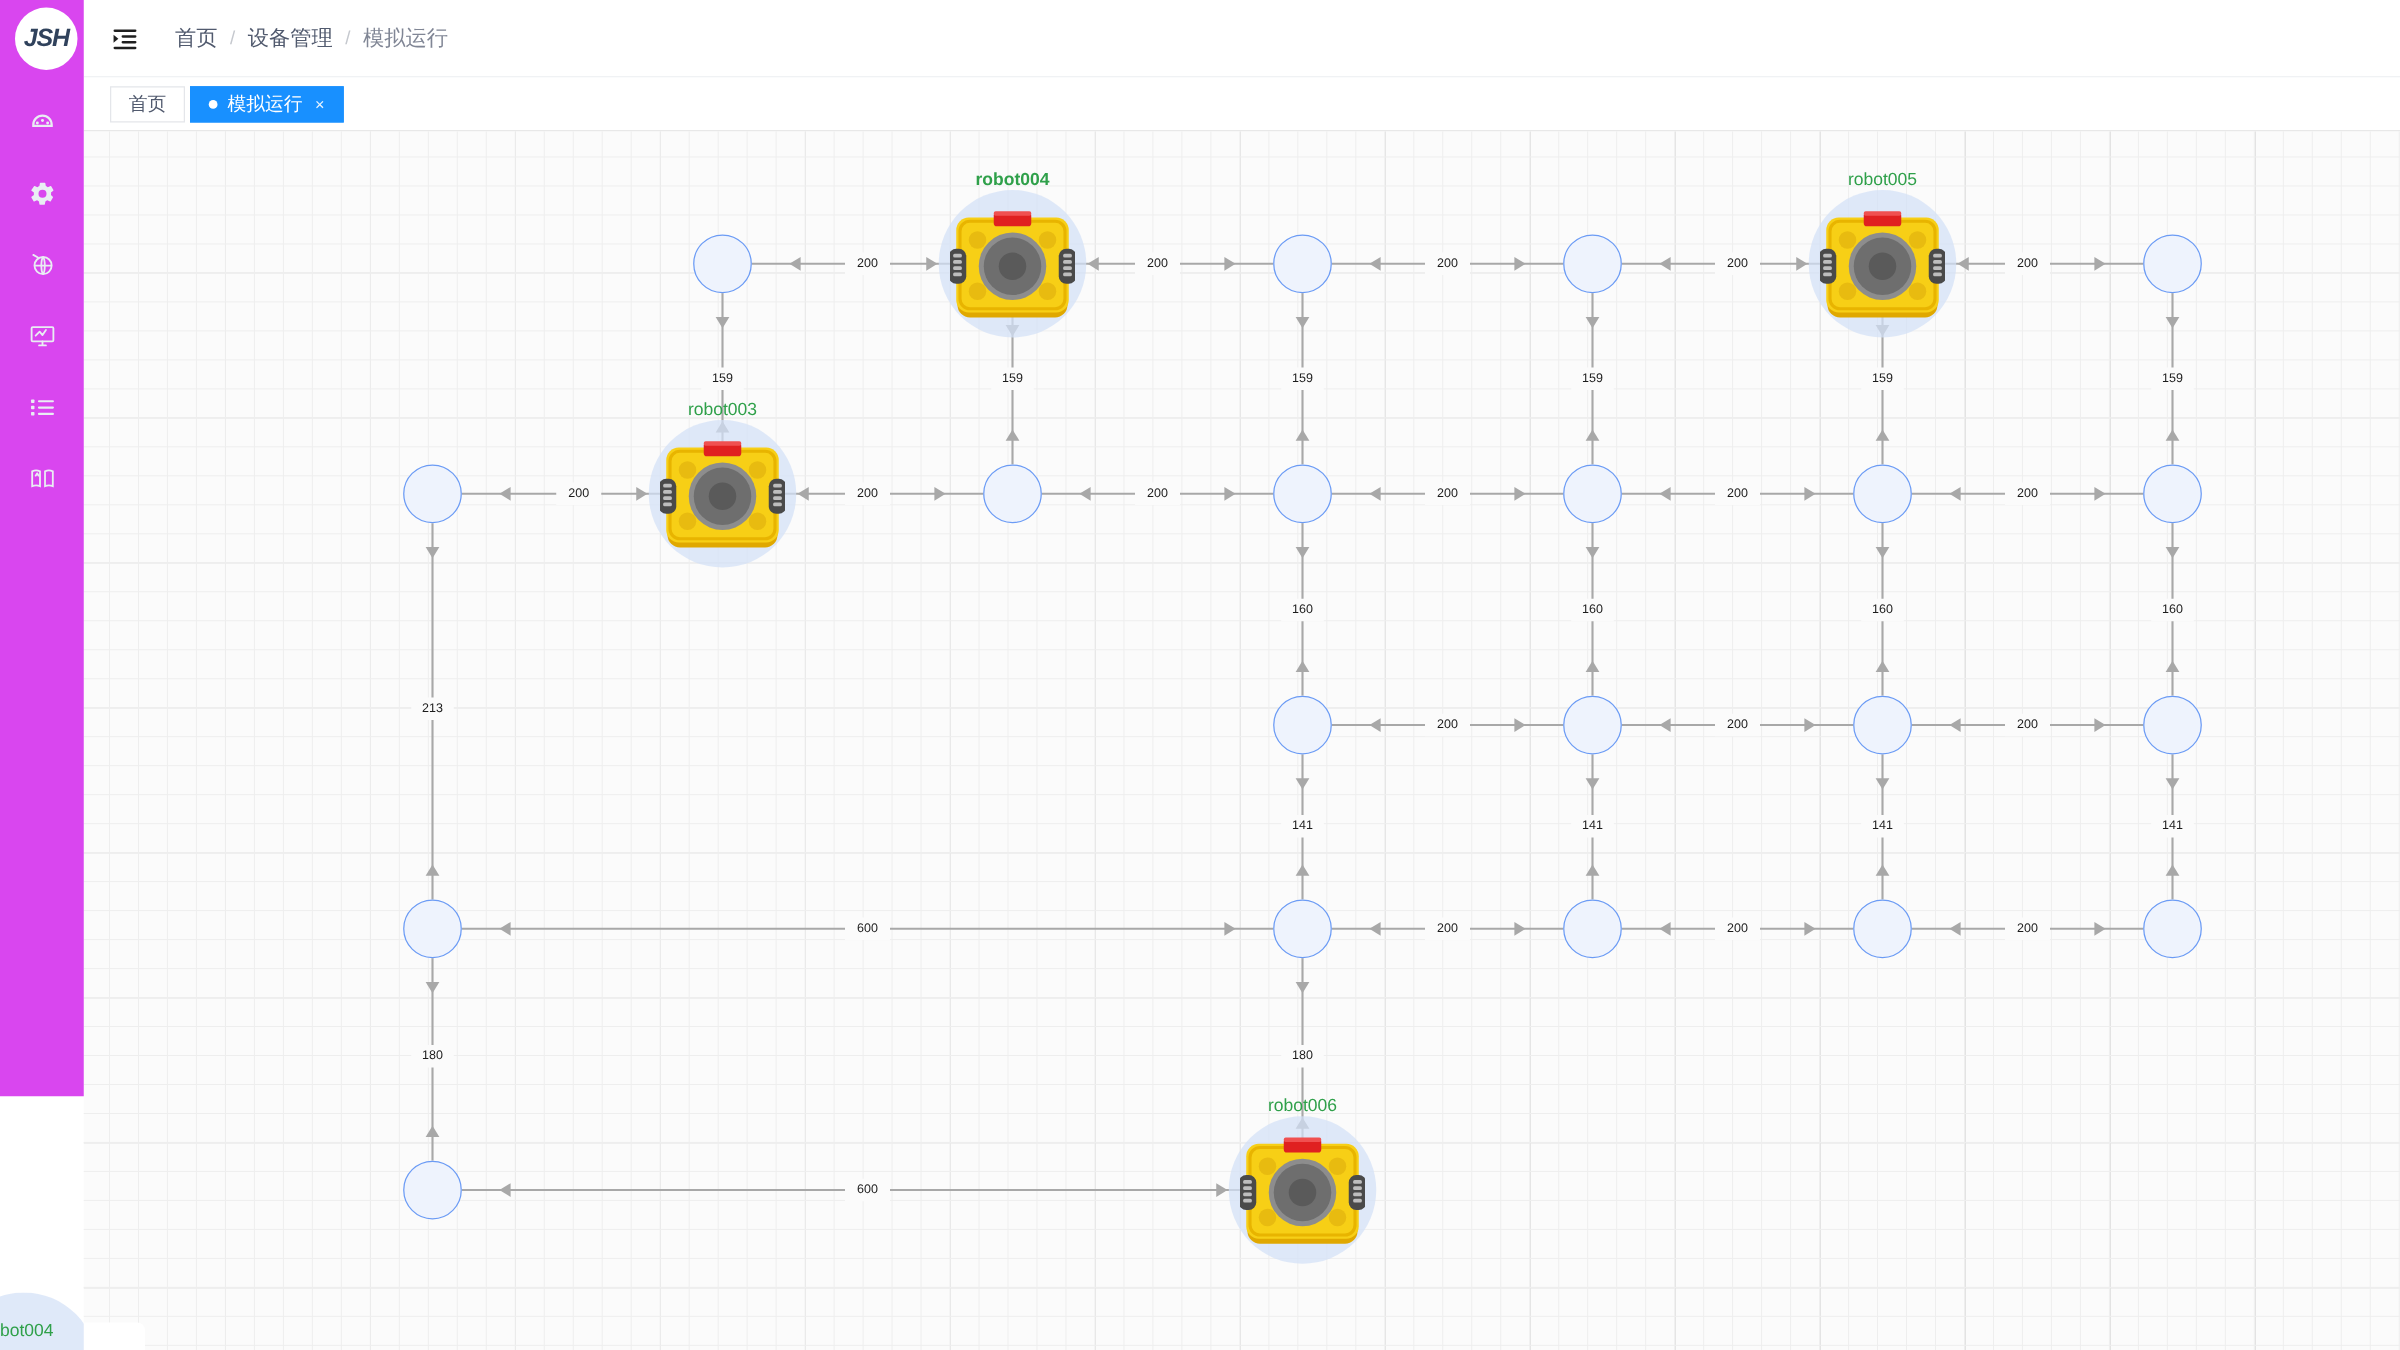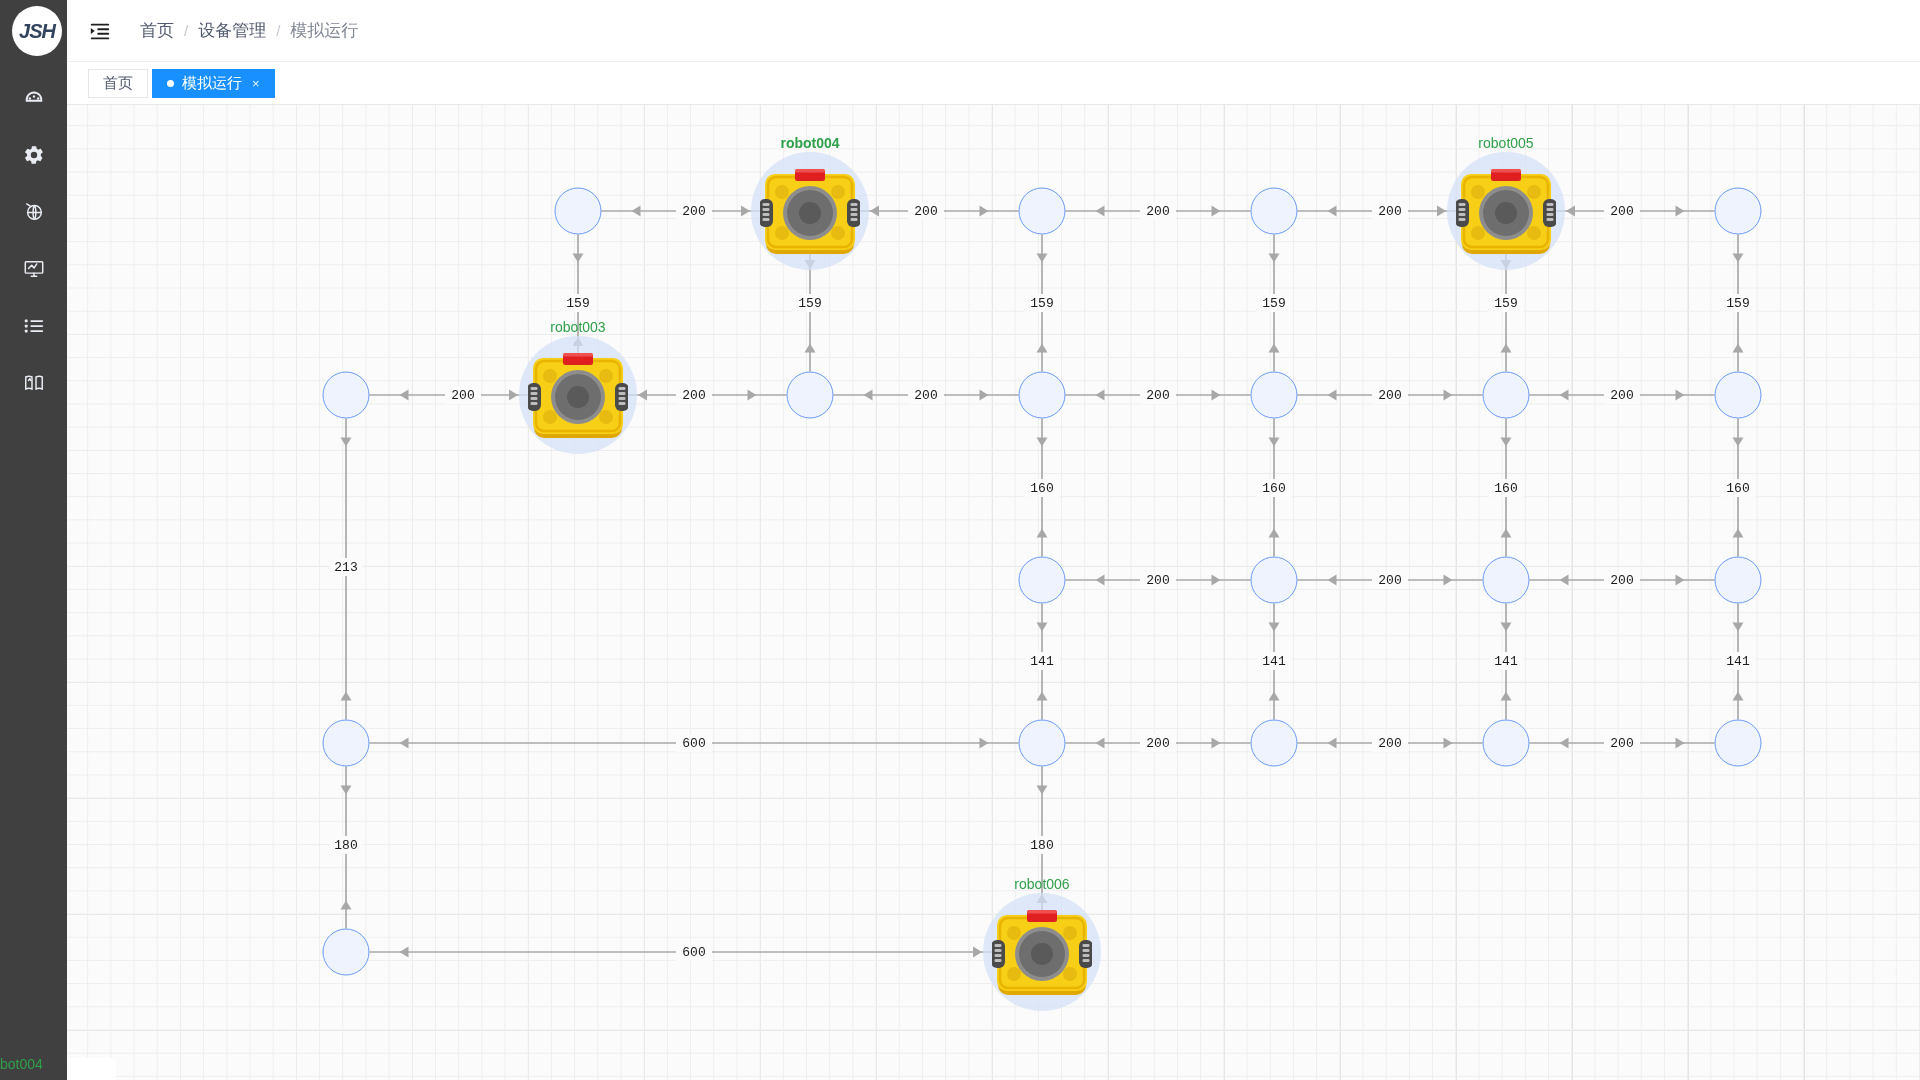--- a/index.html
+++ b/index.html
@@ -7,22 +7,22 @@
     width: 1920px; height: 1080px;
     overflow: hidden;
     font-family: "Liberation Sans", sans-serif;
     background: #ffffff;
   }
   #app { position: relative; width: 1920px; height: 1080px; }
 
   
   #sidebar {
     position: absolute; left: 0; top: 0;
-    width: 67px; height: 1080px;
-    background: #404040;
+    width: 67px; height: 877px;
+    background: #d946ef;
     z-index: 40;
   }
   #logo-wrap {
     position: absolute; left: 12px; top: 6px;
     width: 50px; height: 50px;
   }
   #logo-circle {
     width: 50px; height: 50px; border-radius: 50%;
     background: #ffffff;
     display: flex; align-items: center; justify-content: center;
@@ -107,25 +107,25 @@
       linear-gradient(to bottom, #e3e3e3 1px, transparent 1px);
     background-size: 23.2px 23.2px, 23.2px 23.2px, 116px 116px, 116px 116px;
     background-position: -3px -3px, -3px -3px, -3px -3px, -3px -3px;
     overflow: hidden;
     z-index: 10;
   }
   #graph-svg { position: absolute; left: 0; top: 0; }
 
   .edge-label {
     position: absolute;
-    font-size: 13px; color: #1c1c1c;
+    font-size: 10px; color: #1c1c1c;
     transform: translate(-50%, -50%);
     white-space: nowrap;
     background: transparent;
-    font-family: Liberation Mono, monospace;
+    font-family: Liberation Sans, sans-serif;
   }
 
   .node {
     position: absolute;
     width: 47px; height: 47px; border-radius: 50%;
     background: #eef3fd;
     border: 1.6px solid #6b9bf5;
     transform: translate(-50%, -50%);
     cursor: pointer;
   }

